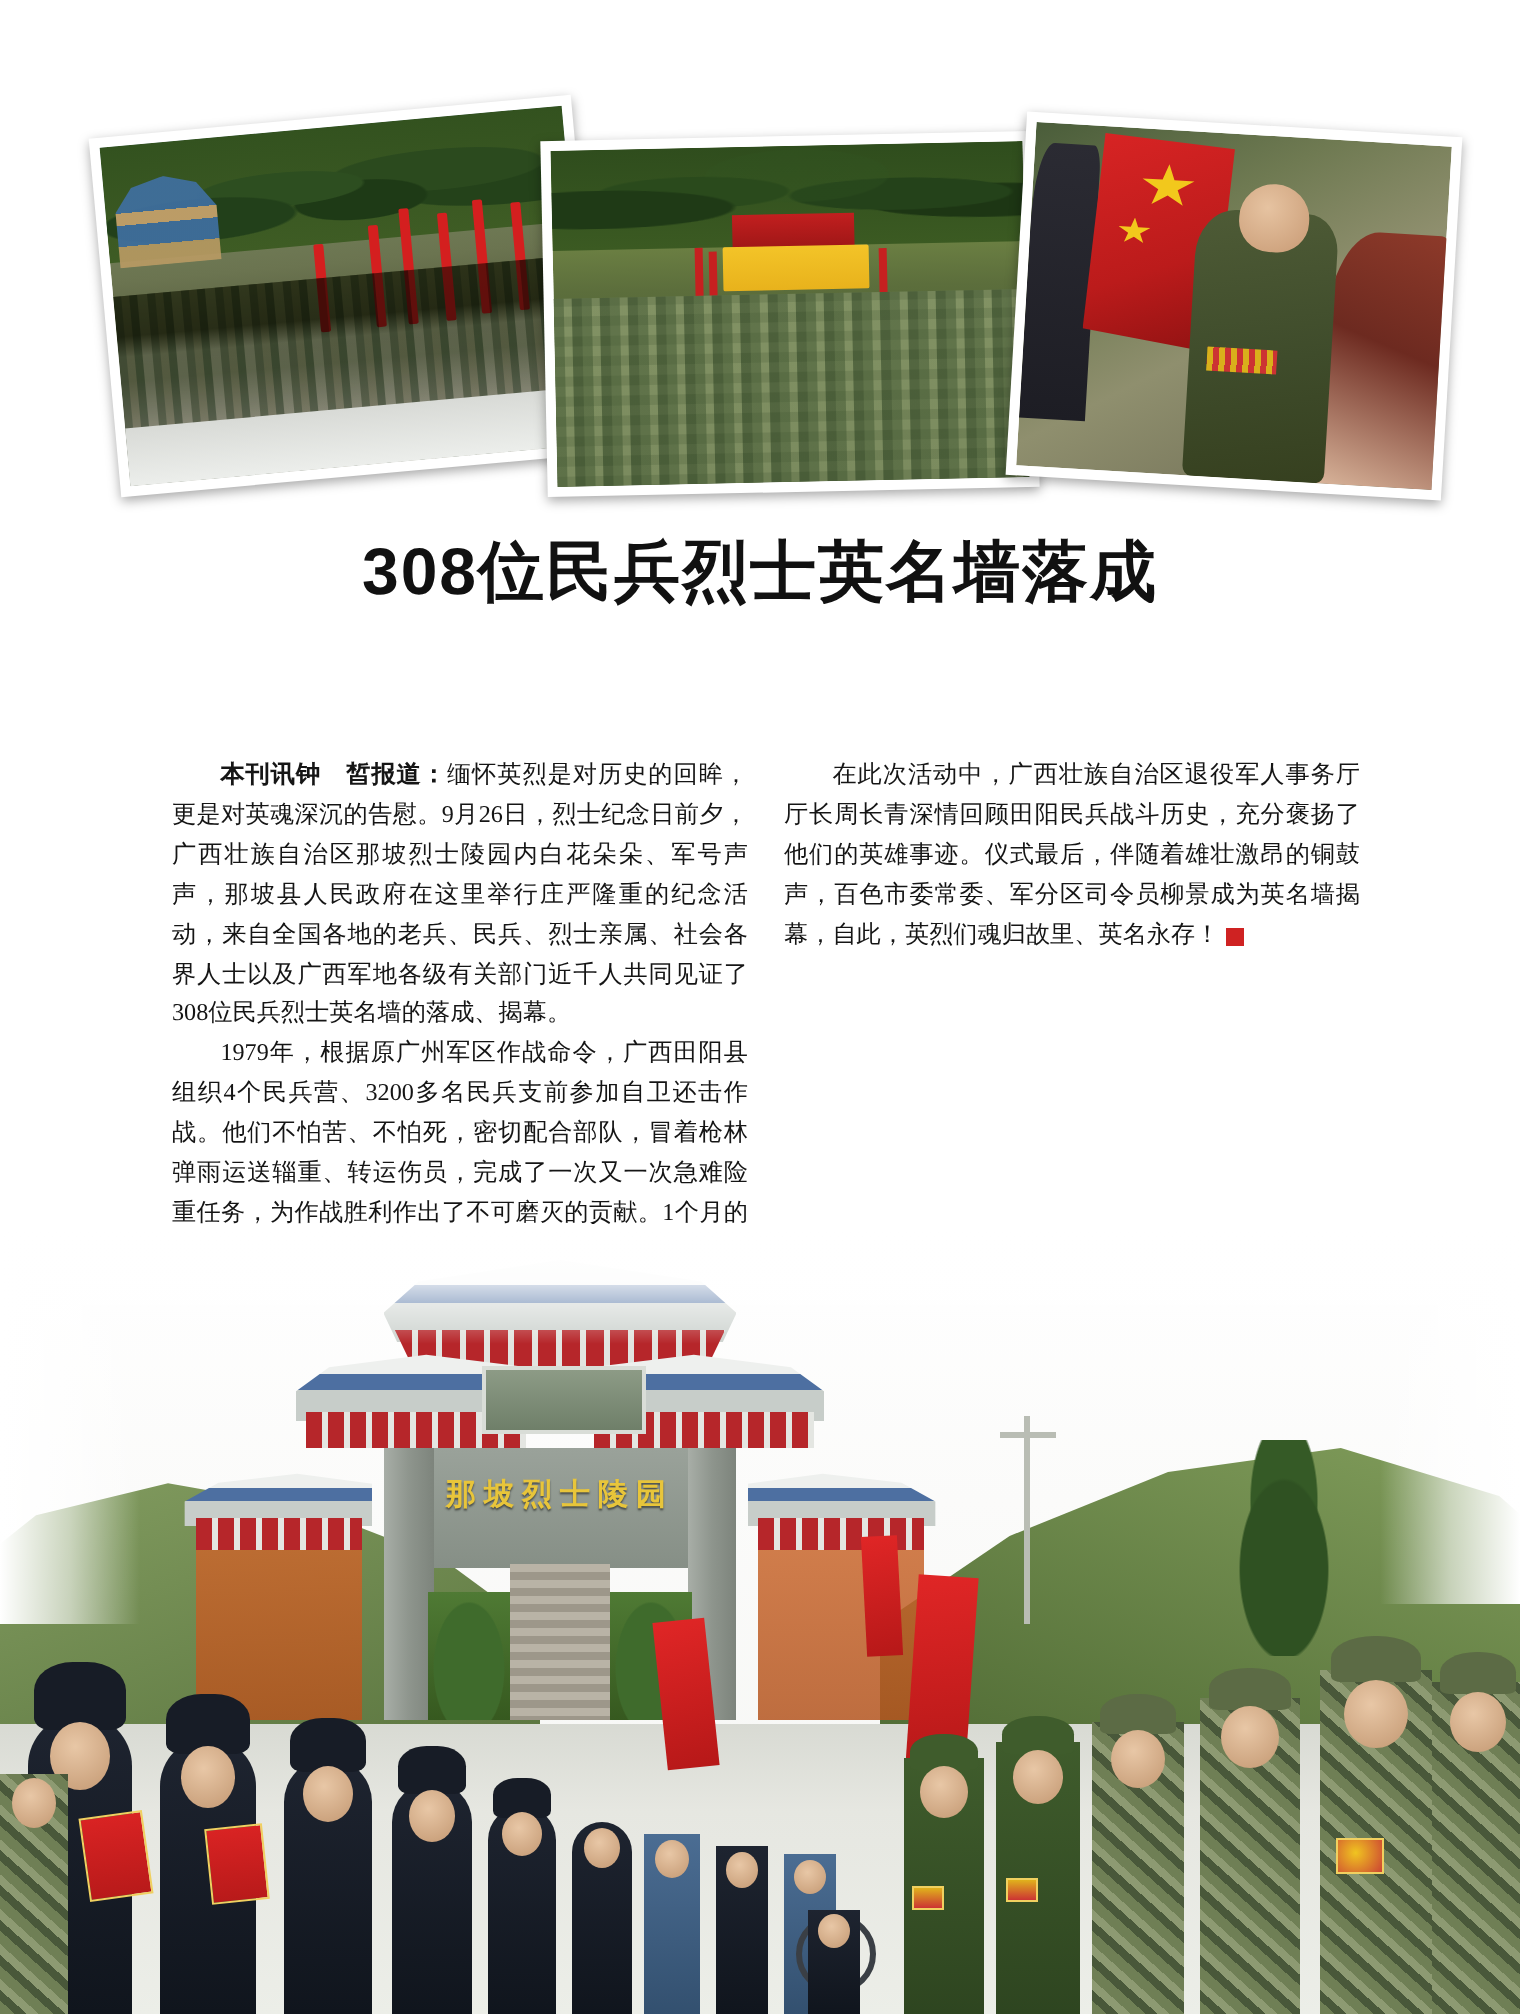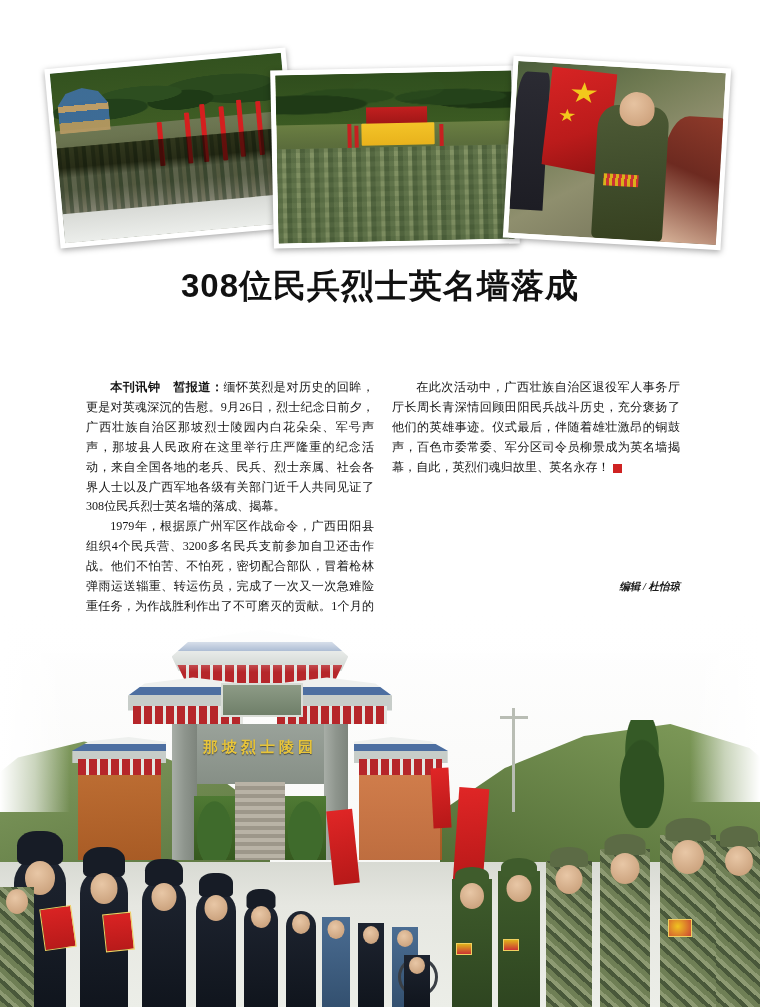--- a/index.html
+++ b/index.html
@@ -137,21 +137,21 @@
     clip-path:polygon(0 52%,18% 30%,40% 14%,64% 8%,86% 20%,100% 42%,100% 100%,0 100%);}
   .treeR{position:absolute;right:86px;top:108px;width:64px;height:108px;
     background:radial-gradient(ellipse at 50% 60%,#2f5122 0 48%,transparent 50%),
                radial-gradient(ellipse at 50% 28%,#355a26 0 36%,transparent 38%);}
   .pole{position:absolute;left:512px;top:96px;width:3px;height:104px;background:#b9bdb4;}
   .poleArm{position:absolute;left:500px;top:104px;width:28px;height:3px;background:#b9bdb4;}
   .roadArea{position:absolute;left:0;top:250px;width:760px;height:145px;
     background:linear-gradient(#d8dad3 0%,#e6e7e1 30%,#eceee8 100%);}
 
   
-  .gate{position:absolute;left:122px;top:18px;width:276px;height:230px;}
+  .gate{position:absolute;left:142px;top:18px;width:276px;height:230px;}
   .gRoofTop{position:absolute;left:18%;top:0;width:64%;height:18%;
     background:linear-gradient(#f2f4f3 0 30%,#4d6fa1 30% 52%,#cdd3cf 52% 100%);
     clip-path:polygon(0 64%,10% 26%,50% 0,90% 26%,100% 64%,96% 100%,4% 100%);}
   .gEaveTop{position:absolute;left:20%;top:15%;width:60%;height:9%;
     background:repeating-linear-gradient(90deg,#b6262a 0 9px,#e2e4e0 9px 12px);
     clip-path:polygon(0 0,100% 0,94% 100%,6% 100%);}
   .gRoofMidL{position:absolute;left:2%;top:20%;width:44%;height:15%;
     background:linear-gradient(#eef0ee 0 32%,#4d6fa1 32% 55%,#c7cdc9 55% 100%);
     clip-path:polygon(0 58%,14% 22%,54% 4%,100% 24%,100% 100%,0 100%);}
   .gRoofMidR{position:absolute;right:2%;top:20%;width:44%;height:15%;
@@ -284,21 +284,20 @@
   <div class="cols">
     <div class="col colL">
       <p><span class="byline">本刊讯</span><span class="sp"></span><span class="byline">钟　皙报道：</span><span>缅怀英烈是对历史的回眸，更是对英魂深沉的告慰。9月26日，烈士纪念日前夕，广西壮族自治区那坡烈士陵园内白花朵朵、军号声声，那坡县人民政府在这里举行庄严隆重的纪念活动，来自全国各地的老兵、民兵、烈士亲属、社会各界人士以及广西军地各级有关部门近千人共同见证了308位民兵烈士英名墙的落成、揭幕。</span></p>
       <p>1979年，根据原广州军区作战命令，广西田阳县组织4个民兵营、3200多名民兵支前参加自卫还击作战。他们不怕苦、不怕死，密切配合部队，冒着枪林弹雨运送辎重、转运伤员，完成了一次又一次急难险重任务，为作战胜利作出了不可磨灭的贡献。1个月的激烈战斗中，528人英勇牺牲，其中308位烈士遗骸至今未能归国安葬。</p>
     </div>
 
     <div class="col colR">
       <p><span>在此次活动中，广西壮族自治区退役军人事务厅厅长周长青深情回顾田阳民兵战斗历史，充分褒扬了他们的英雄事迹。仪式最后，伴随着雄壮激昂的铜鼓声，百色市委常委、军分区司令员柳景成为英名墙揭幕，自此，英烈们魂归故里、英名永存！</span><span class="endmark">G</span></p>
     </div>
 
-    <div class="credit">编辑 / 杜怡琼</div>
   </div>
 
   <div class="bigphoto">
     <div class="sky"></div>
     <div class="hillL"></div>
     <div class="hillR"></div>
     <div class="treeR"></div>
     <div class="pole"></div>
     <div class="poleArm"></div>
     <div class="roadArea"></div>

